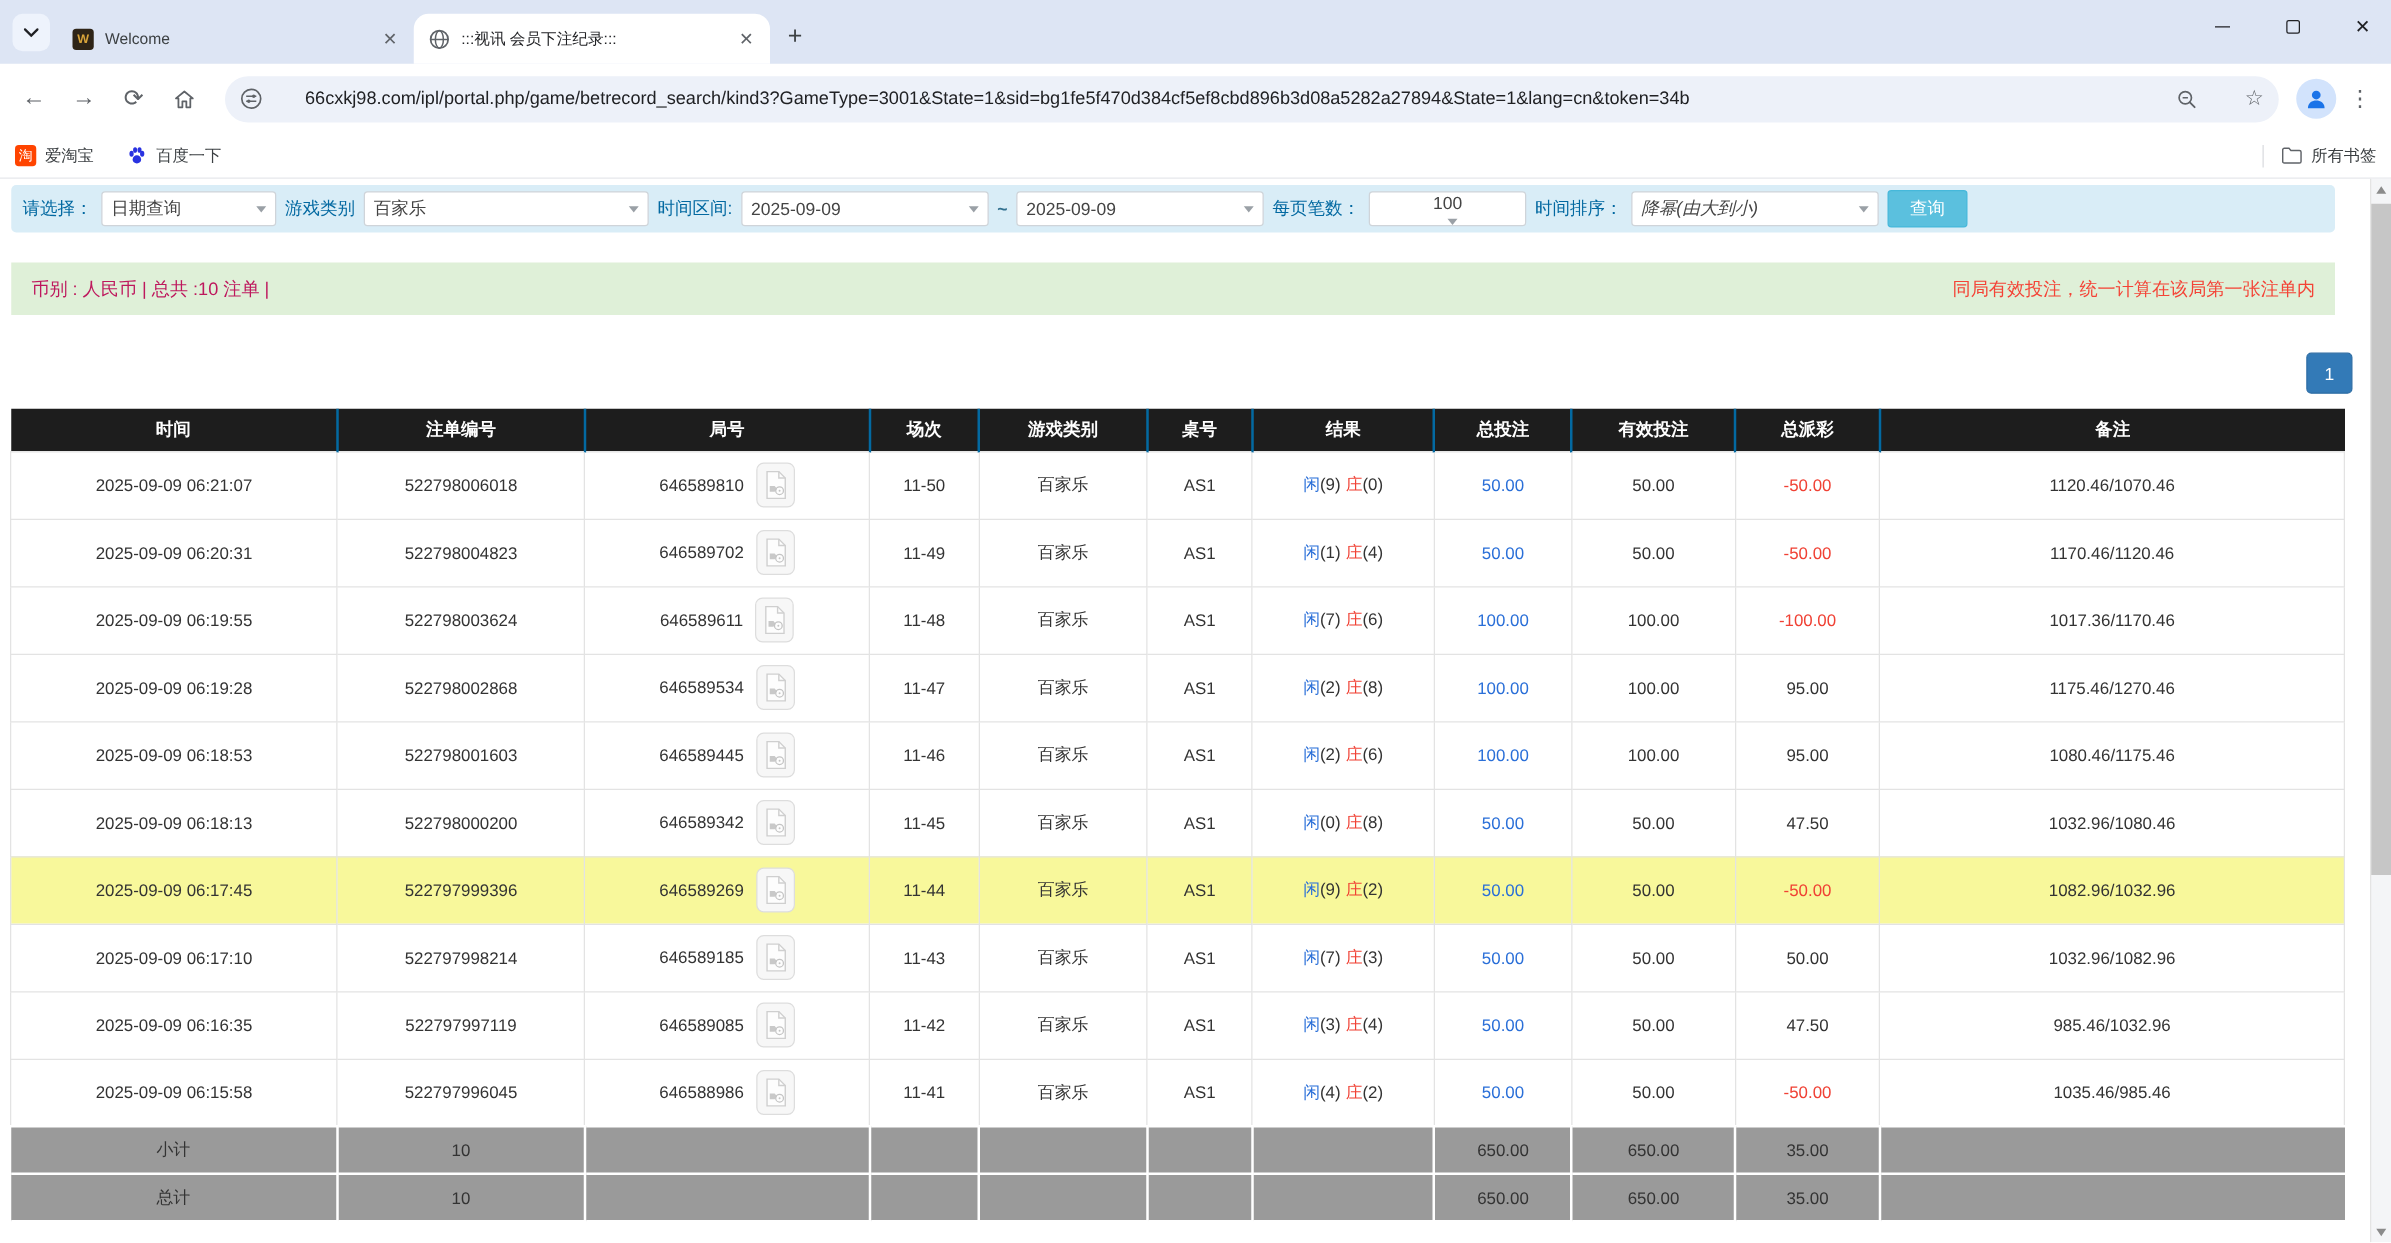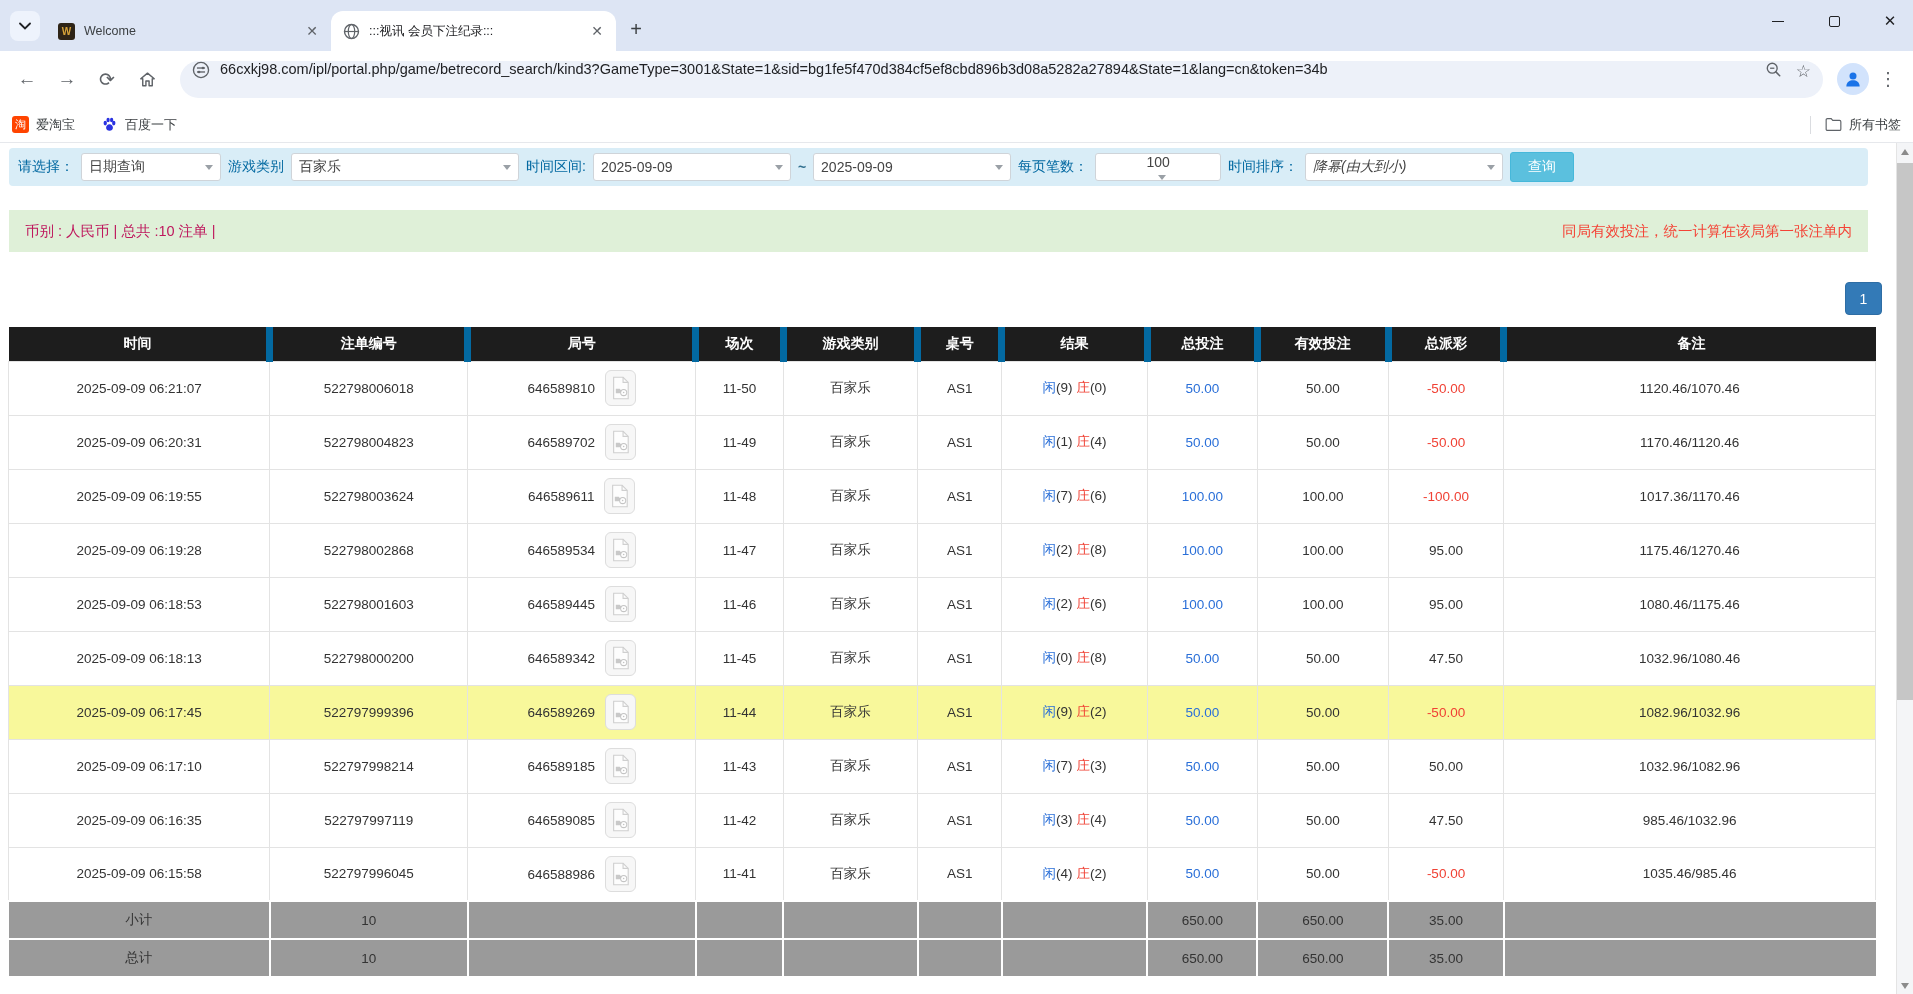--- a/index.html
+++ b/index.html
@@ -24,22 +24,22 @@
                 margin:0 0 8px 6px; cursor:pointer; line-height:20px; }
   .win-controls { position:absolute; right:8px; top:6px; display:flex; gap:26px; align-items:center; }
   .win-btn { width:30px; height:30px; display:flex; align-items:center; justify-content:center; cursor:pointer; color:#202124; }
   .ic-min { width:12px; height:0; border-top:1.6px solid #202124; display:inline-block; }
   .ic-max { width:11px; height:11px; border:1.6px solid #202124; border-radius:2px; display:inline-block; }
   .ic-close { font-size:15px; }
 
   .toolbar { height:56px; background:#fff; display:flex; align-items:center; padding:0 10px; }
   .nav-btn { width:34px; height:34px; border:none; background:transparent; border-radius:50%; color:#5f6368;
              font-size:19px; cursor:pointer; display:flex; align-items:center; justify-content:center; margin-right:6px; }
-  .omnibox { flex:1; height:37px; background:#edf1f9; border-radius:19px; display:flex; align-items:flex-start;
-             padding:0 12px; margin:0 10px; min-width:0; }
+  .omnibox { flex:1; height:37px; background:#edf1f9; border-radius:19px; display:flex; align-items:center;
+             padding:0 12px; margin:0 10px; min-width:0;gap:24px; }
   .omni-tune { flex:none; margin-right:10px; display:flex; }
   .omni-url { flex:1; border:none; background:transparent; font-size:14.5px; color:#202124; outline:none;
               white-space:nowrap; overflow:hidden; }
   .omni-icon { flex:none; margin-left:14px; color:#5f6368; font-size:17px; cursor:pointer; display:flex; }
   .avatar { width:32px; height:32px; border-radius:50%; background:#d2e3fc; display:flex; align-items:center;
             justify-content:center; margin:0 4px; cursor:pointer; }
   .kebab { font-size:18px; color:#5f6368; width:30px; text-align:center; cursor:pointer; }
 
   .bookmarksbar { height:36px; background:#fff; border-bottom:1px solid #e6e8ec; display:flex; align-items:center;
                   padding:0 12px; font-size:13px; color:#3c4043; }
@@ -70,21 +70,21 @@
              justify-content:space-between; padding:0 16px; font-size:14.5px; }
   .info-left { color:#be185d; }
   .info-right { color:#f44336; }
 
   .pagerow { margin:30px 31px 0 0; text-align:right; height:34px; }
   .page-btn { width:37px; height:33px; background:var(--pagination-blue,#337ab7); border:1px solid #2e6da4;
               border-radius:4px; color:#fff; font-size:14px; cursor:pointer; }
 
   table.bets { border-collapse:collapse; table-layout:fixed; width:1868px; margin:11px 0 0 8px; }
   table.bets th { background:var(--header-black,#1d1d1d); color:#fff; font-size:14px; font-weight:bold;
-                  height:34px; border-right:7px solid #0369a1; }
+                  height:34px; border-right:2px solid #0369a1; }
   table.bets th:last-child { border-right:none; }
   table.bets td { text-align:center; font-size:13.5px; color:#333; }
   tbody.bt-body td { height:54px; border:1px solid #e3e3e3; background:#fff; }
   tbody.bt-body tr.highlight td { background:var(--highlight-yellow,#f8f89b); }
   .round-no { vertical-align:middle; }
   .video-btn { display:inline-flex; align-items:center; justify-content:center; width:31px; height:36px;
                border:1px solid #ddd; border-radius:6px; background:#f7f7f7; margin-left:6px; vertical-align:middle;
                cursor:pointer; }
   .r-player { color:var(--player-blue,#2a6fd8); margin-right:4px; }
   .r-banker { color:var(--banker-red,#f04134); }

